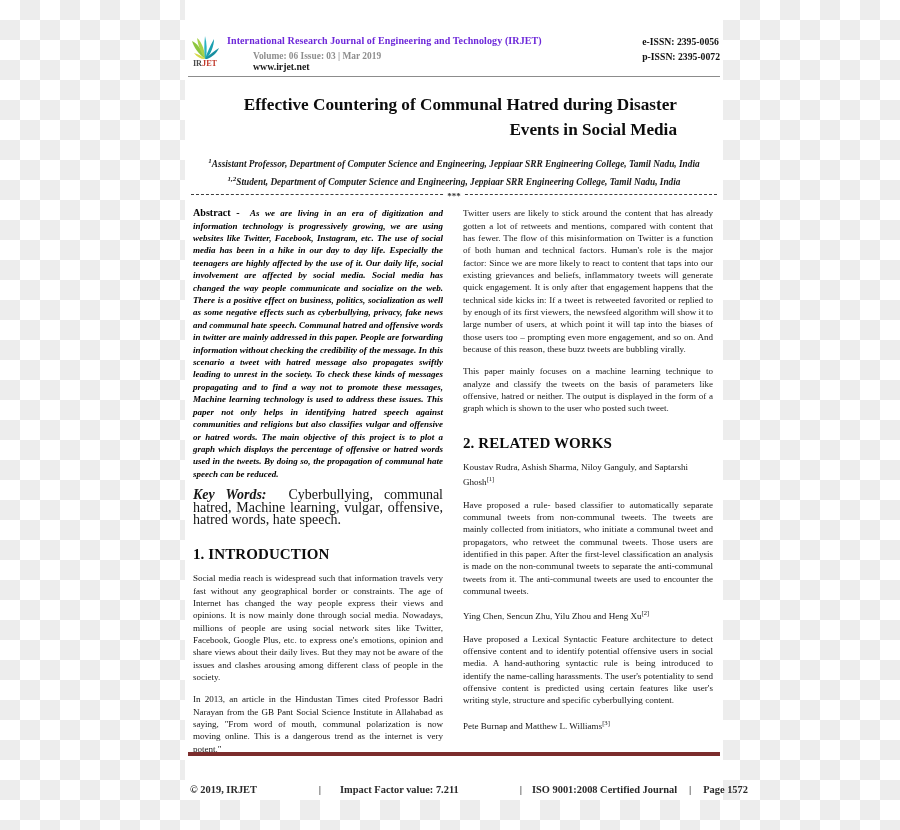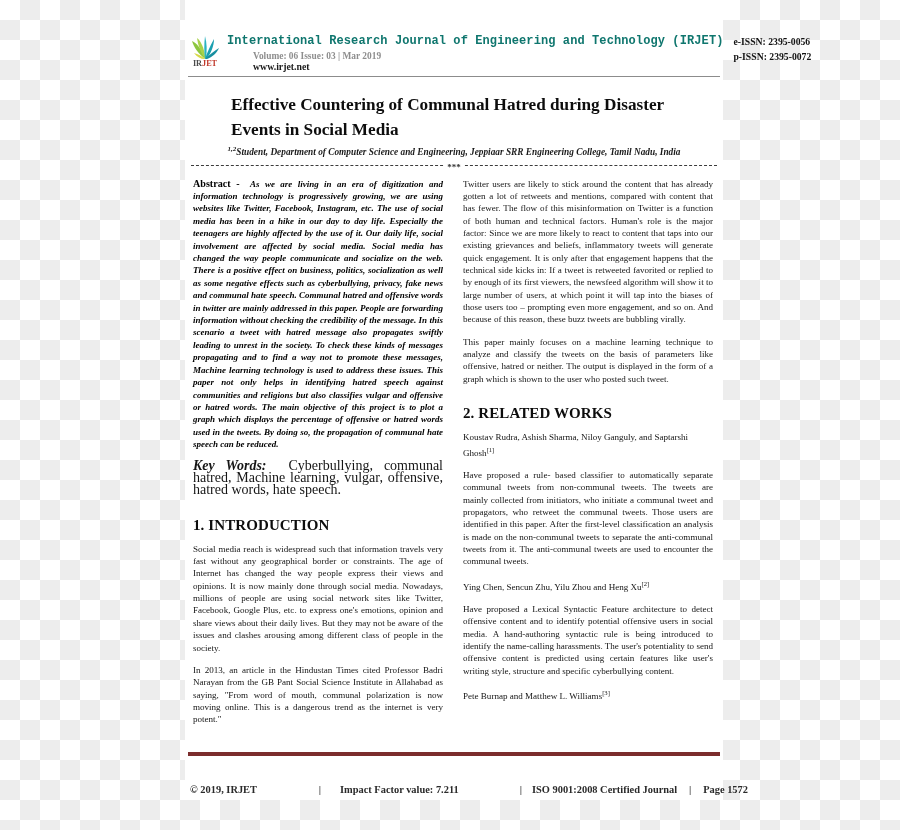--- a/index.html
+++ b/index.html
@@ -44,24 +44,24 @@
     width: 36px;
     flex: 0 0 36px;
     padding-top: 1px;
   }
   .logo-svg { display: block; }
   .hdr-mid {
     flex: 1 1 auto;
     padding-left: 3px;
   }
   .jtitle {
-    font-family: Liberation Mono, monospace;
-    font-weight: bold;
-    font-size: 12px;
-    color: #0f766e;
+    font-family: Liberation Serif, serif;
+    font-weight: bold;
+    font-size: 10px;
+    color: #6d28d9;
     letter-spacing: 0.1px;
     line-height: 16px;
     white-space: nowrap;
   }
   .hdr-row2 {
     display: flex;
     align-items: baseline;
     margin-top: 2px;
     flex-direction: column;
   }
@@ -92,21 +92,21 @@
     font-weight: bold;
     font-size: 9.7px;
     color: #121212;
     line-height: 15px;
     white-space: nowrap;
   }
 
   
   .doc-title {
     margin: 15px 46px 0 46px;
-    text-align: left;
+    text-align: right;
     font-family: "Liberation Serif", serif;
     font-weight: bold;
     font-size: 17.2px;
     line-height: 25px;
     color: #0d0d0d;
   }
   .authors {
     margin: 17px 20px 0 20px;
     text-align: center;
     font-family: "Liberation Serif", serif;
@@ -282,20 +282,21 @@
 
     <div class="hdr-right">
       <div class="issn">e-ISSN: 2395-0056</div>
       <div class="issn">p-ISSN: 2395-0072</div>
     </div>
   </div>
 
   <div class="doc-title">Effective Countering of Communal Hatred during Disaster Events in Social Media</div>
 
 
+  <div class="affil"><sup>1</sup>Assistant Professor, Department of Computer Science and Engineering, Jeppiaar SRR Engineering College, Tamil Nadu, India</div>
   <div class="affil second"><sup>1,2</sup>Student, Department of Computer Science and Engineering, Jeppiaar SRR Engineering College, Tamil Nadu, India</div>
 
   <div class="sep">
     <div class="dashes"></div>
     <span class="stars">***</span>
   </div>
 
   <div class="cols">
 
     <div class="col">

